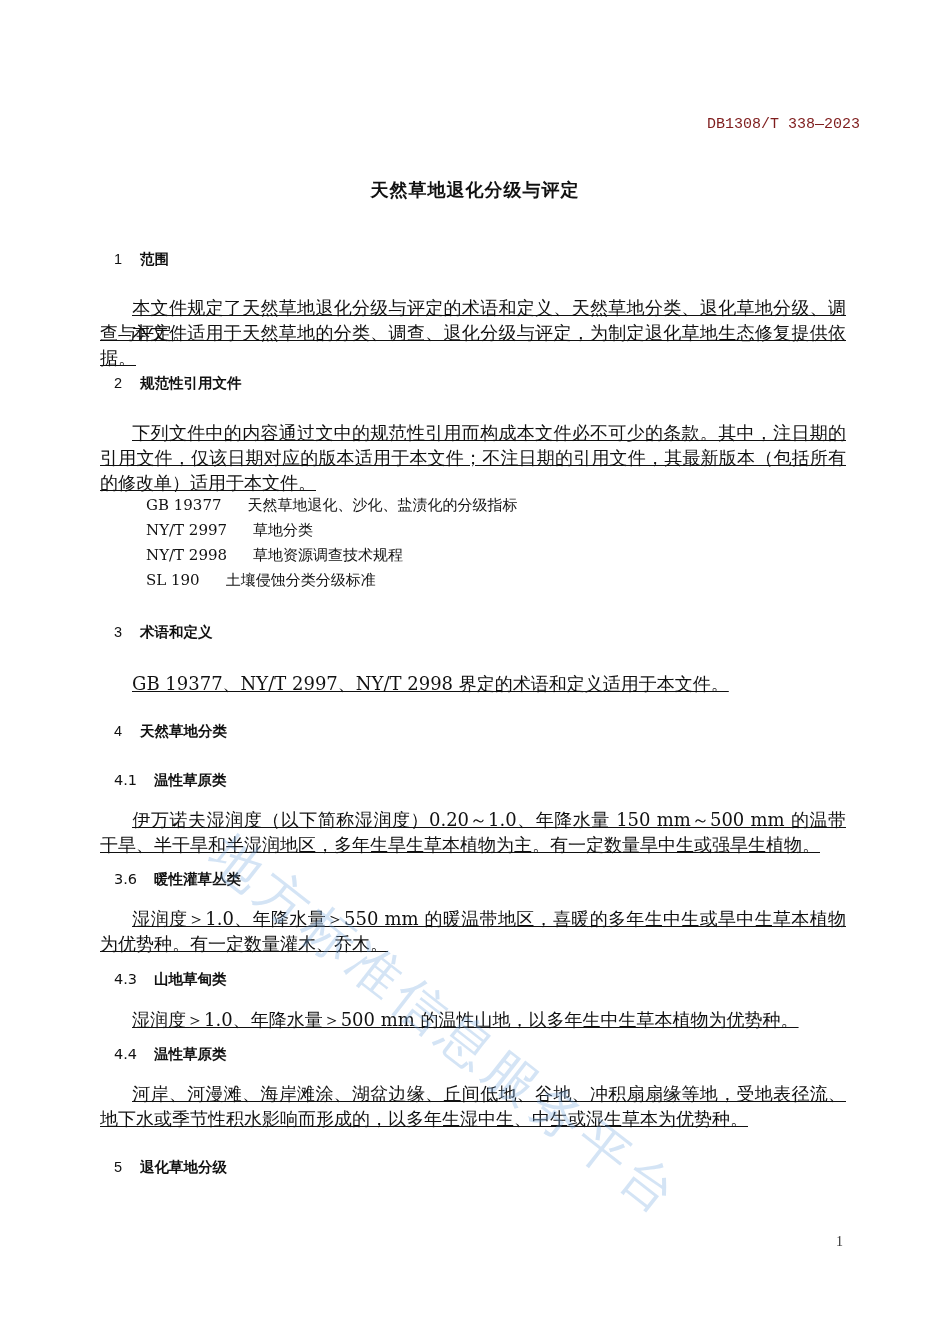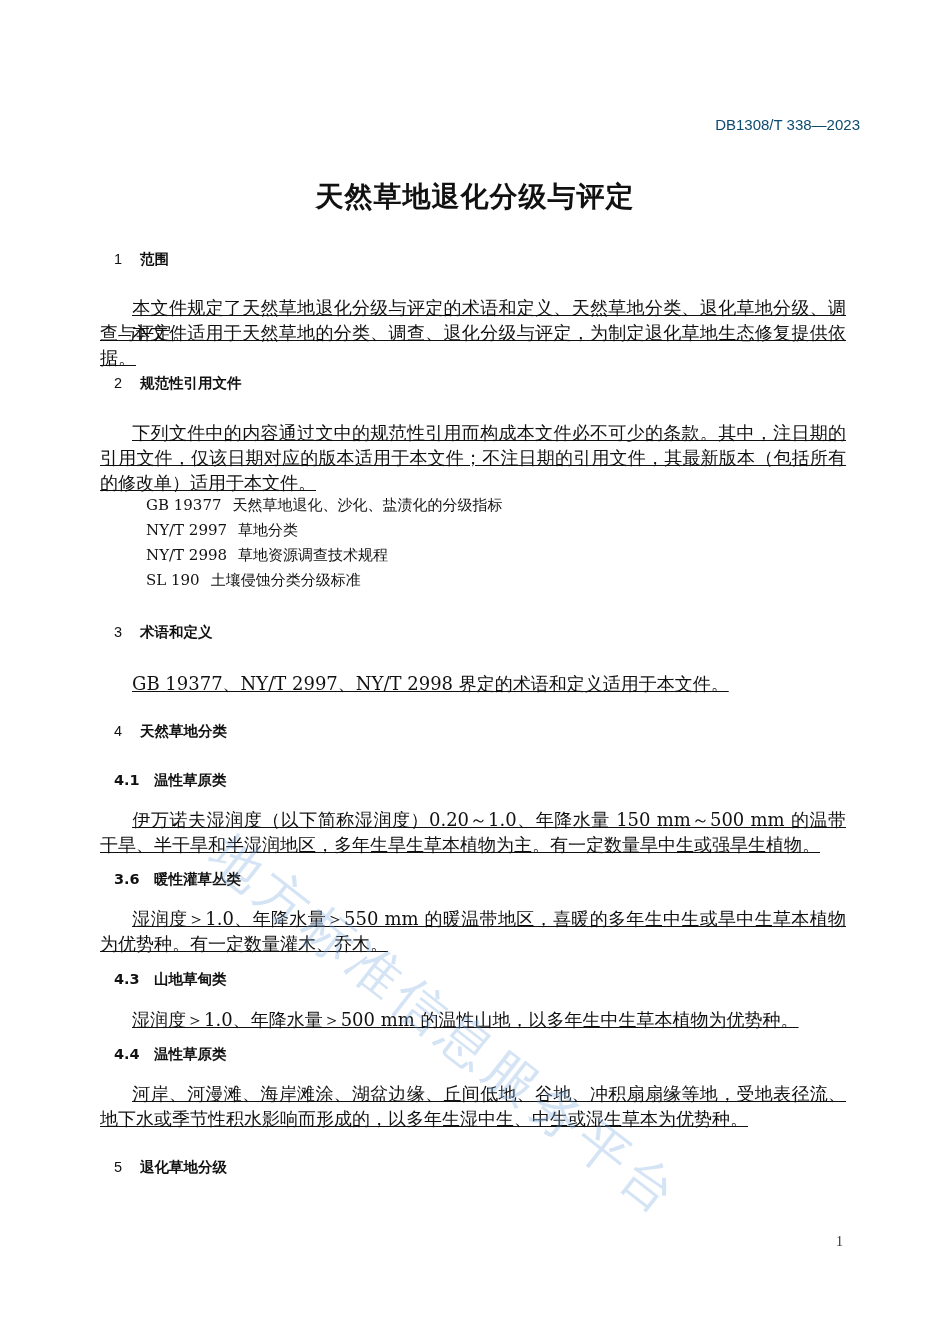--- a/index.html
+++ b/index.html
@@ -1,26 +1,26 @@
 <!DOCTYPE html>
 <html><head>
   <meta charset="utf-8">
   <style>
     html, body { margin: 0; padding: 0; background: #ffffff; }
     body { width: 950px; height: 1344px; position: relative; overflow: hidden; color: #111; }
-    .std-code { position: absolute; top: 116px; right: 90px; font-size: 15px; font-family: Liberation Sans, sans-serif; color: #0c4a6e; }
-    .doc-title { position: absolute; top: 178px; left: 0; width: 100%; text-align: center; font-size: 28px; font-weight: bold; font-family: "DejaVu Sans", sans-serif; letter-spacing: 1px; }
+    .std-code { position: absolute; top: 116px; right: 90px; font-size: 15px; font-family: Liberation Mono, monospace; color: #7f1d1d; }
+    .doc-title { position: absolute; top: 178px; left: 0; width: 100%; text-align: center; font-size: 18px; font-weight: bold; font-family: "DejaVu Sans", sans-serif; letter-spacing: 1px; }
     .h1 { position: absolute; left: 114px; font-size: 14.5px; font-weight: bold; font-family: Liberation Sans, sans-serif; }
     .h1 .num { display: inline-block; width: 26px; font-weight: normal; }
     .h2 { position: absolute; left: 114px; font-size: 14.5px; font-weight: bold; font-family: "DejaVu Sans", sans-serif; }
-    .h2 .num { display: inline-block; width: 40px; font-weight: bold; }
+    .h2 .num { display: inline-block; width: 40px; font-weight: normal; }
     .para { position: absolute; left: 100px; width: 746px; font-size: 18px; line-height: 25px; font-family: "DejaVu Serif", serif; text-align: justify; text-decoration: underline; }
     .para .indent { display: inline-block; width: 32px; }
     .ref { position: absolute; left: 146px; font-size: 15px; font-family: "DejaVu Serif", serif; }
-    .ref .code { margin-right: 11px; }
+    .ref .code { margin-right: 26px; }
     .page-num { position: absolute; top: 1234px; left: 836px; font-size: 14px; font-family: "Liberation Serif", serif; color: #333; }
     .watermark { position: absolute; left: 238px; top: 820px; transform: rotate(38deg); transform-origin: left top; font-size: 52px; color: rgba(120,170,225,0.32); font-family: "DejaVu Sans", sans-serif; letter-spacing: 6px; white-space: nowrap; pointer-events: none; }
   </style>
 </head>
 <body>
 
 <div class="std-code">DB1308/T  338—2023</div>
 <div class="doc-title">天然草地退化分级与评定</div>
 
 <div class="h1" style="top:250px">

